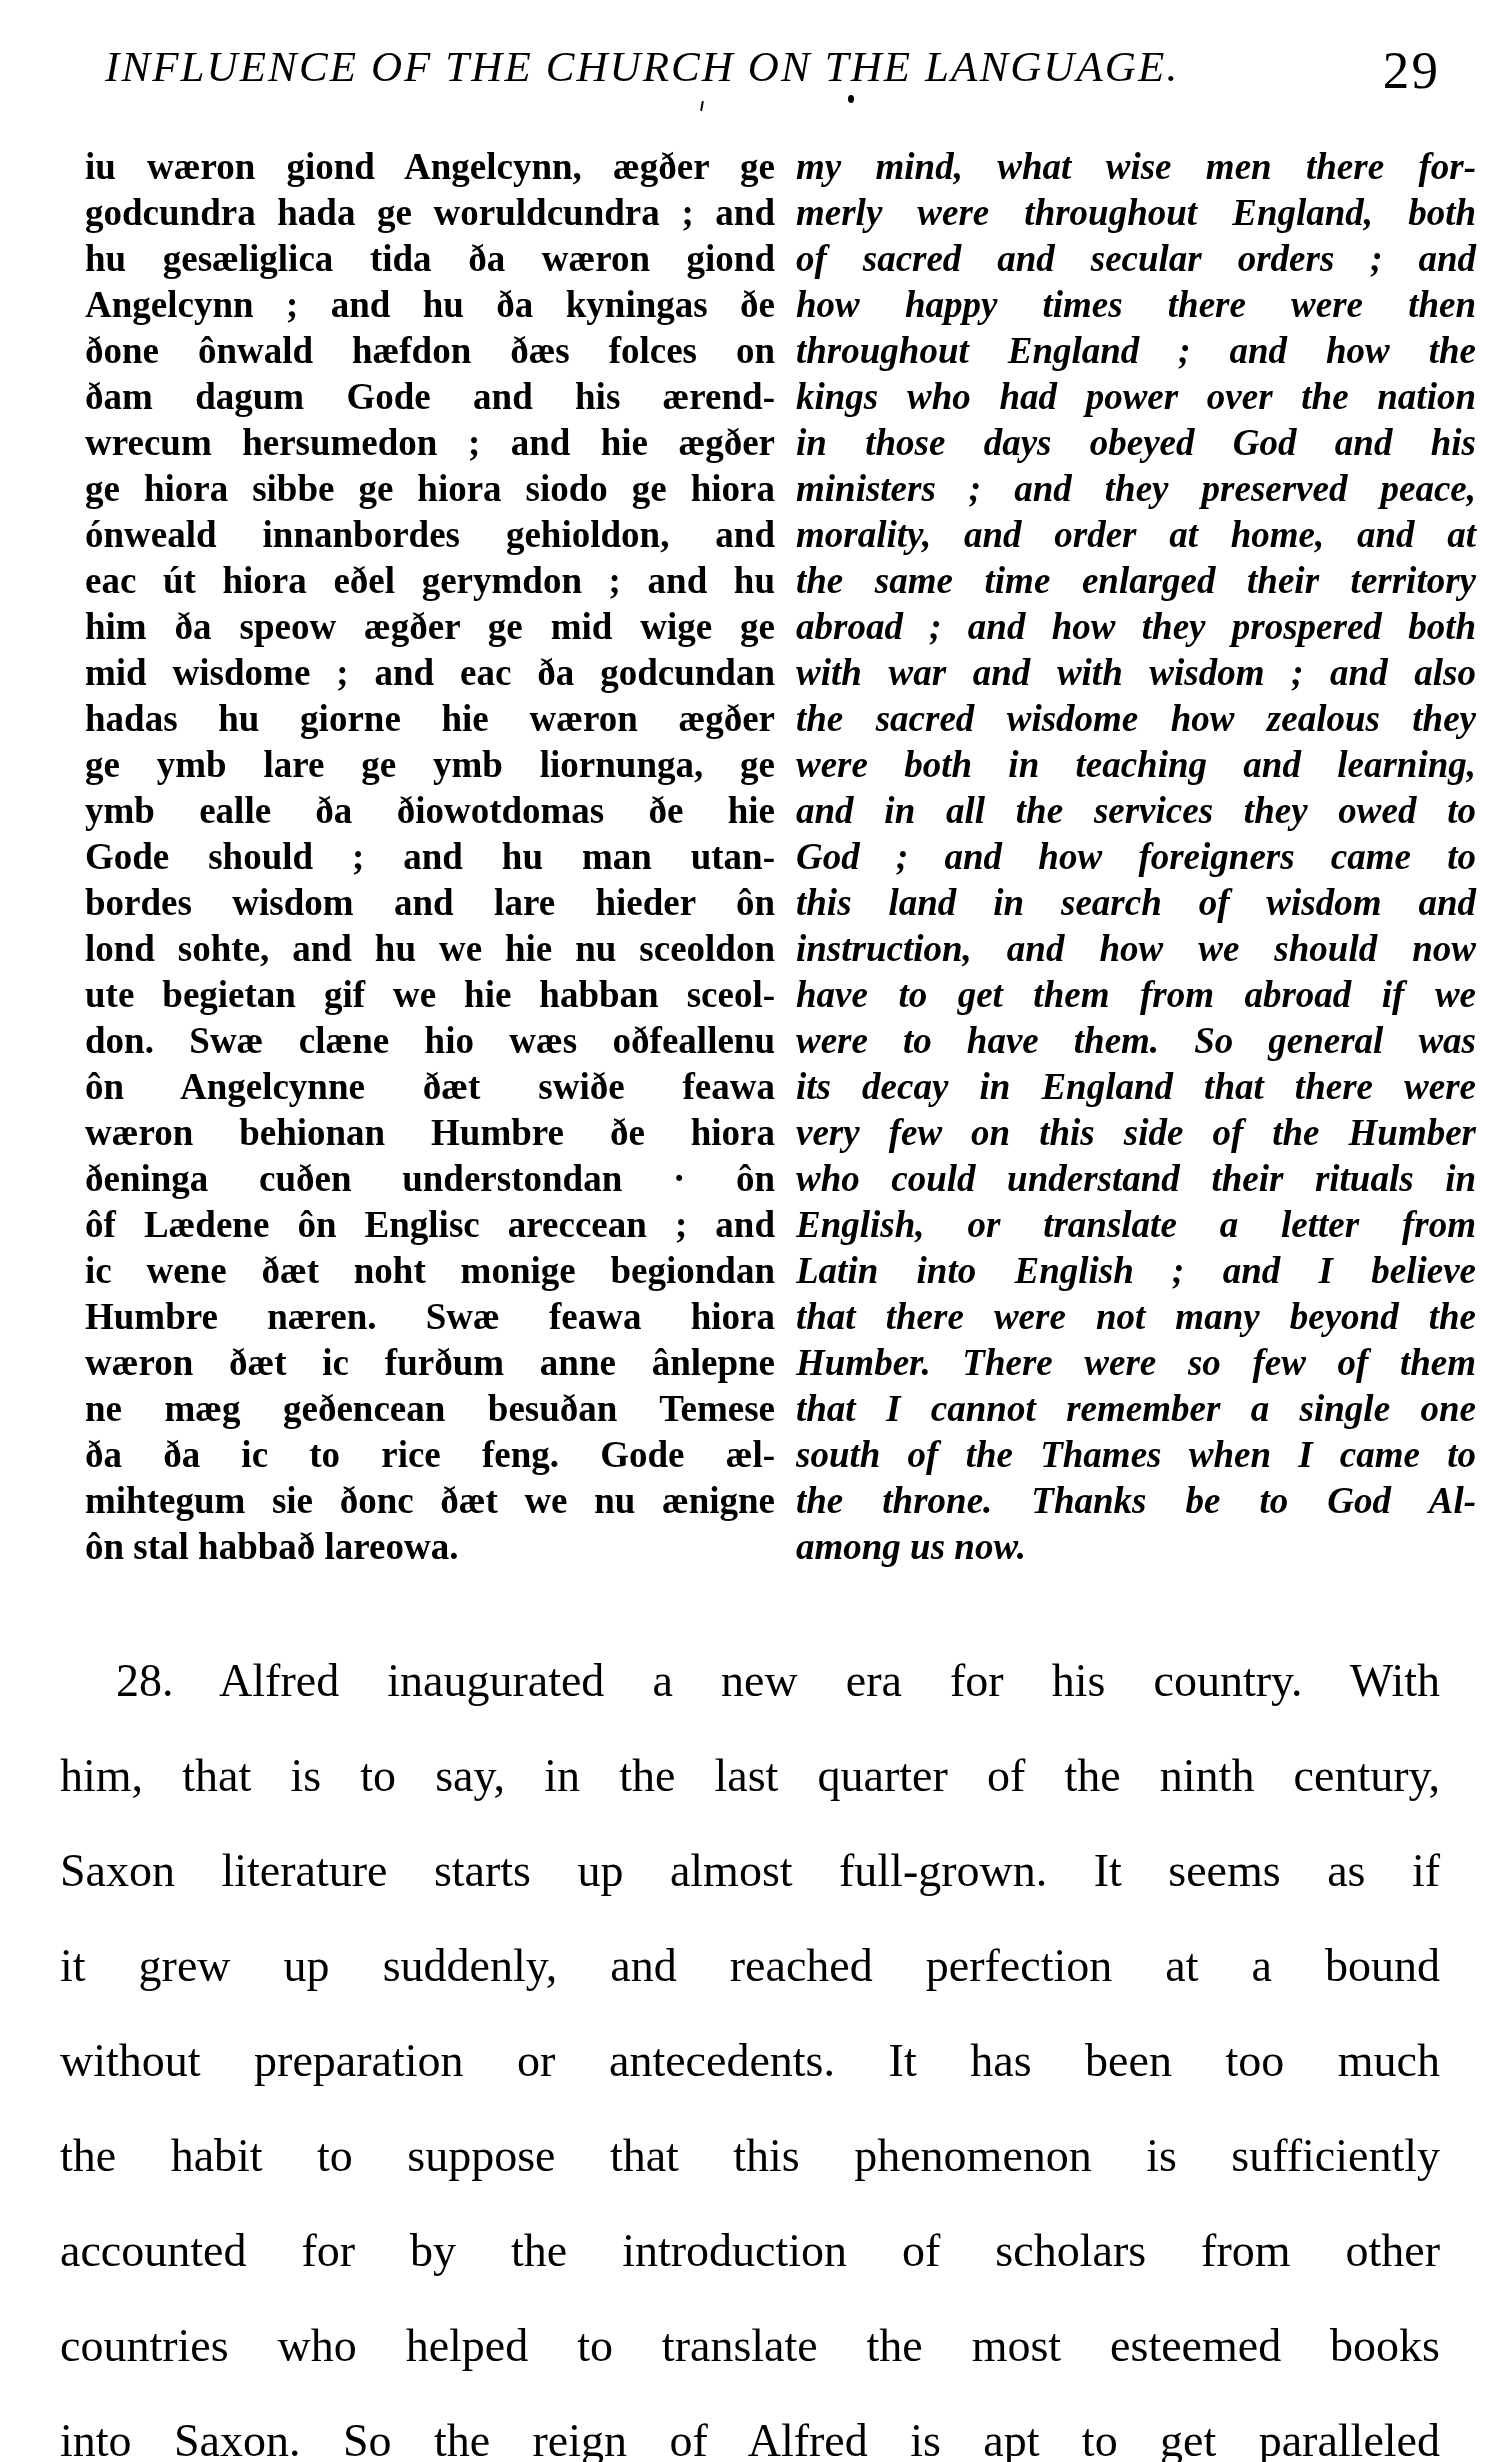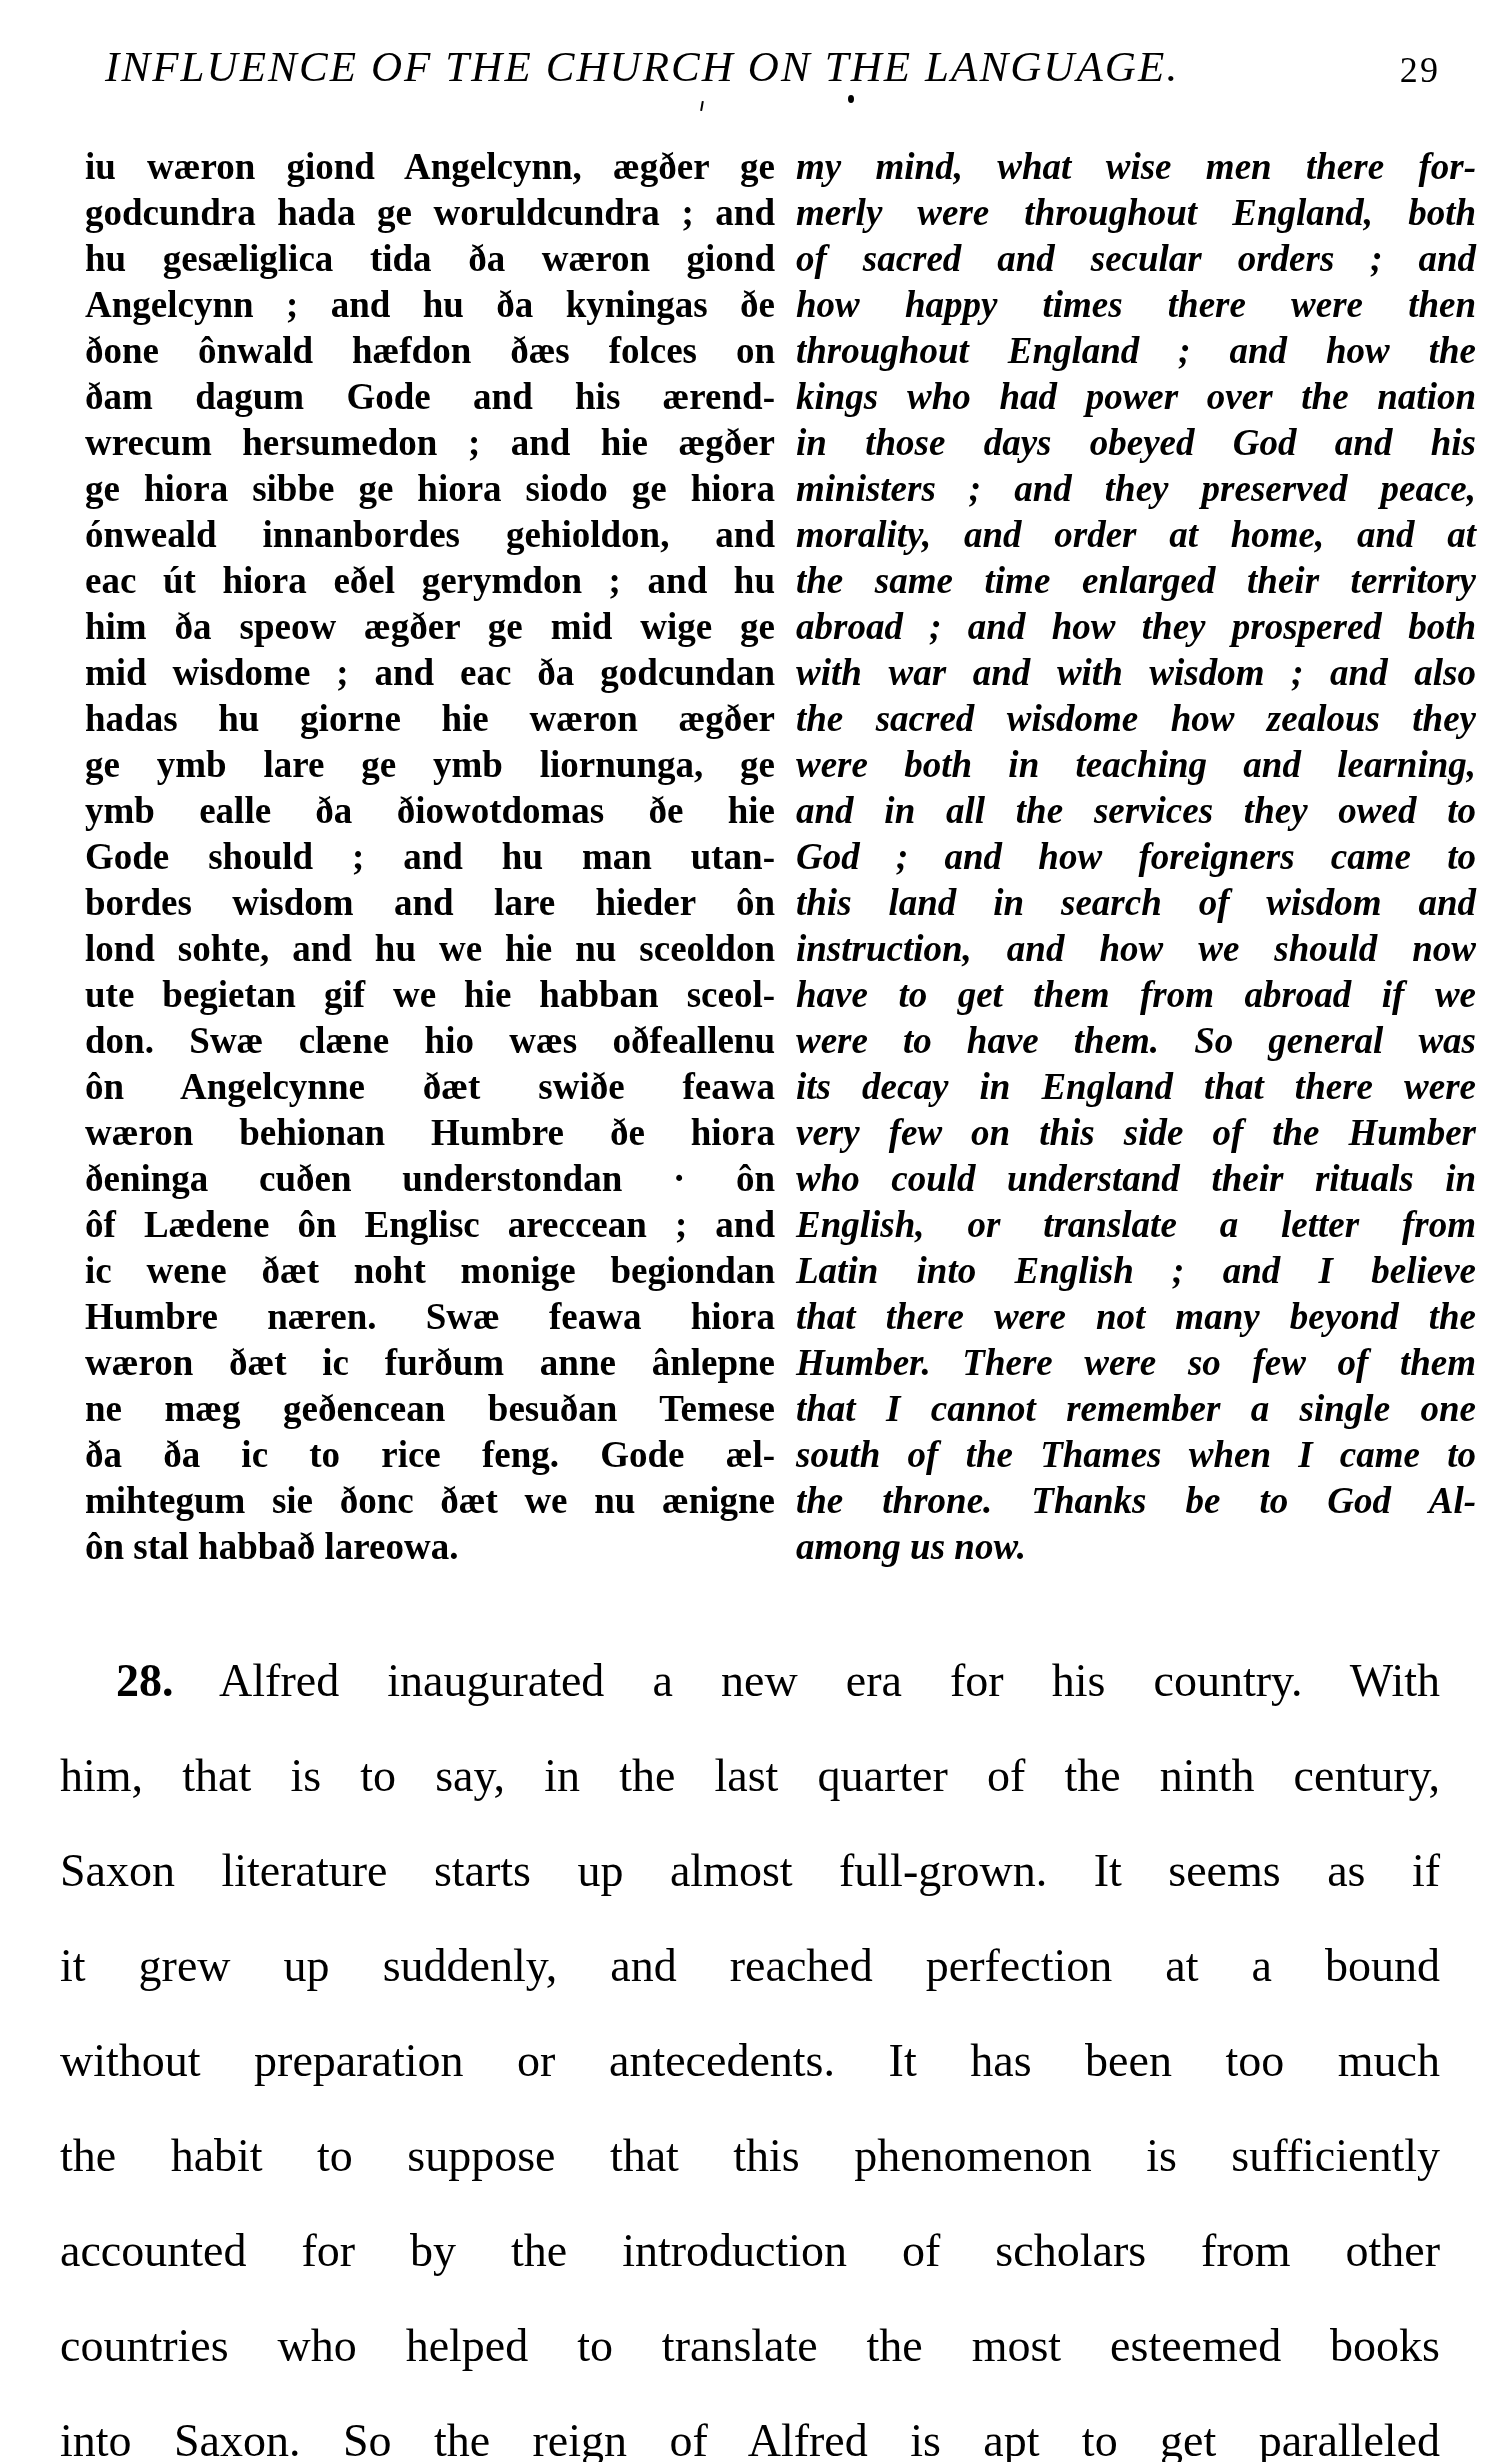--- a/index.html
+++ b/index.html
@@ -3,40 +3,40 @@
 <meta charset="utf-8">
 <style>
   html, body { margin:0; padding:0; background:#ffffff; }
   body { width:1496px; height:2462px; position:relative; overflow:hidden; color:#000; }
   .running-head {
     position:absolute; left:105px; top:35px; width:1335px; height:63px;
     font-family:"Liberation Serif", serif; font-style:italic;
     font-size:43px; letter-spacing:2.1px; line-height:63px;text-align:center;
   }
   .running-head .title { position:absolute; left:0; top:0; }
-  .running-head .folio { position:absolute; right:0; top:4.2px; font-style:normal; font-size:36px; }
+  .running-head .folio { position:absolute; right:0; top:4.2px; font-style:normal; font-size:53px; }
   .specks { position:absolute; left:701px; top:95px; width:154px; height:28px; }
   .specks span { position:absolute; background:#000; }
   .columns { position:absolute; top:144px; left:53px; width:1391px; height:1472px;margin-left:32px; }
   .col {
     position:absolute; top:0;
     font-family:"Liberation Serif", serif; font-weight:bold;
     font-size:37px; line-height:46px;
   }
   .col.left { left:0; width:690px; }
   .col.right { left:711px; width:680px; font-style:italic; }
   .col .ln { display:block; white-space:nowrap; text-align:justify; text-align-last:justify; height:46px; overflow:visible; }
   .col .ln.last { text-align-last:left; }
   .para {
     position:absolute; left:60px; top:1633px; width:1380px;
     font-family:"Liberation Serif", serif; font-size:46px; line-height:95px;
   }
   .para .ln { display:block; white-space:nowrap; text-align:justify; text-align-last:justify; height:95px; }
   .para .ln.first { padding-left:56px; }
-  .para .num { font-weight:bold; }
+  .para .num { font-weight:normal; }
 </style>
 </head>
 <body>
 
 <div class="running-head">
   <span class="title">INFLUENCE OF THE CHURCH ON THE LANGUAGE.</span>
   <span class="folio">29</span>
 </div>
 
 <div class="specks">

